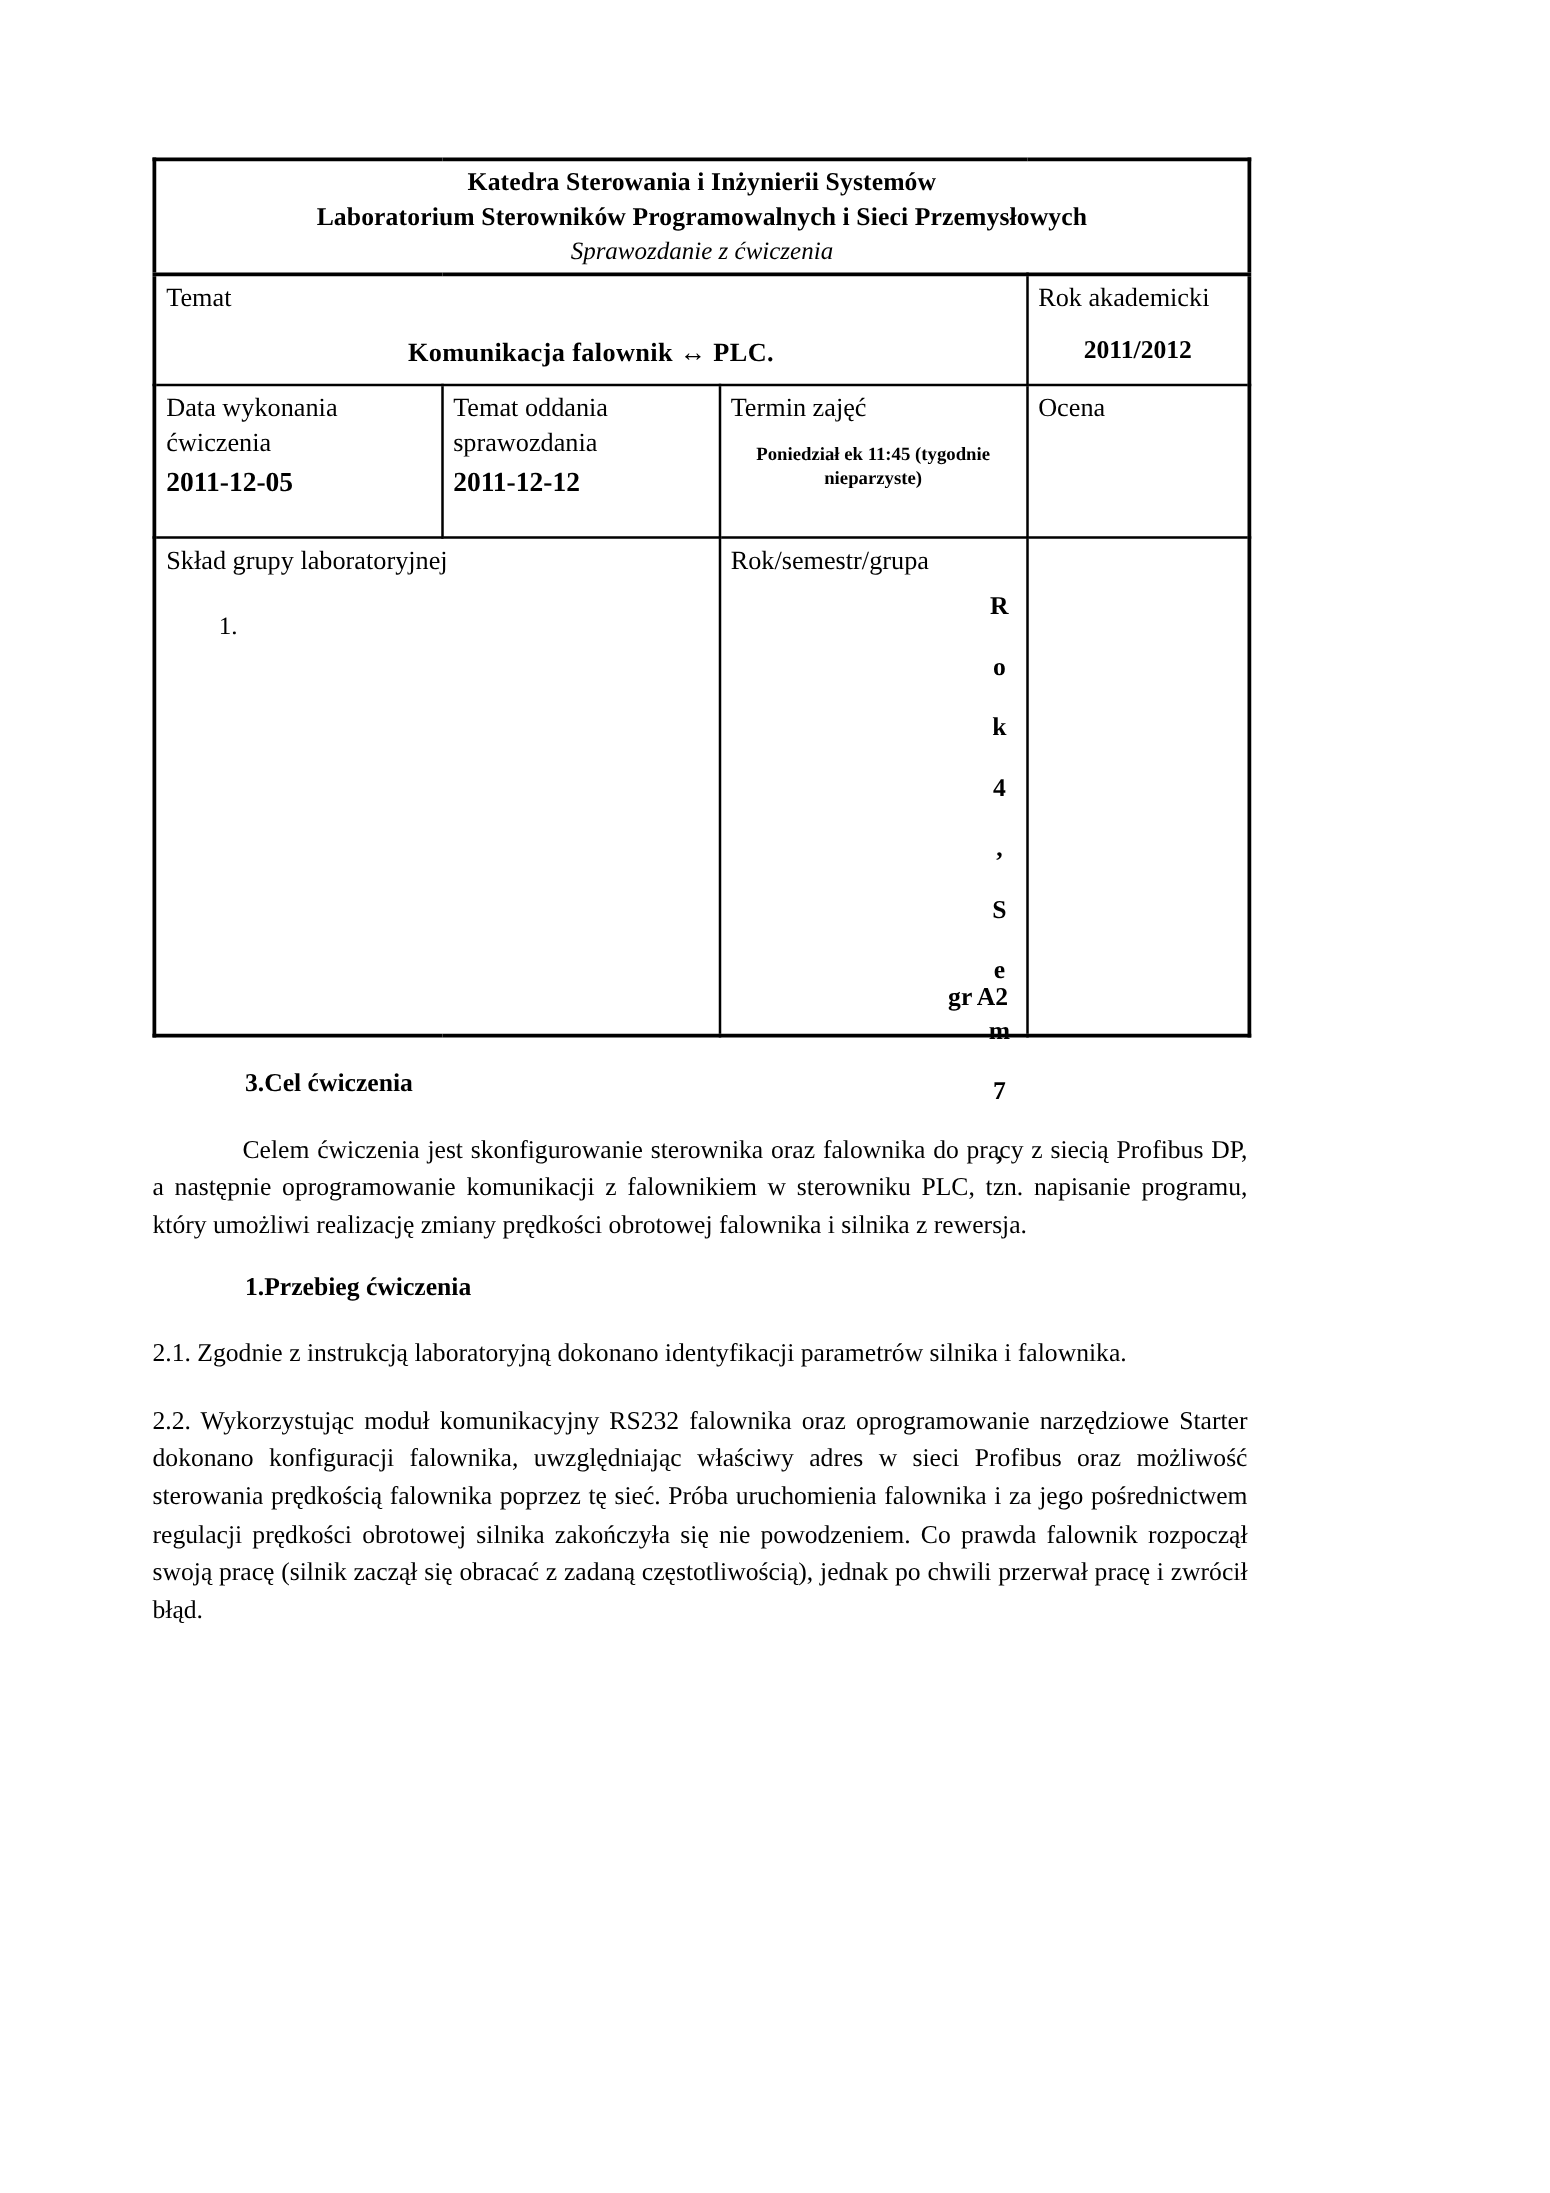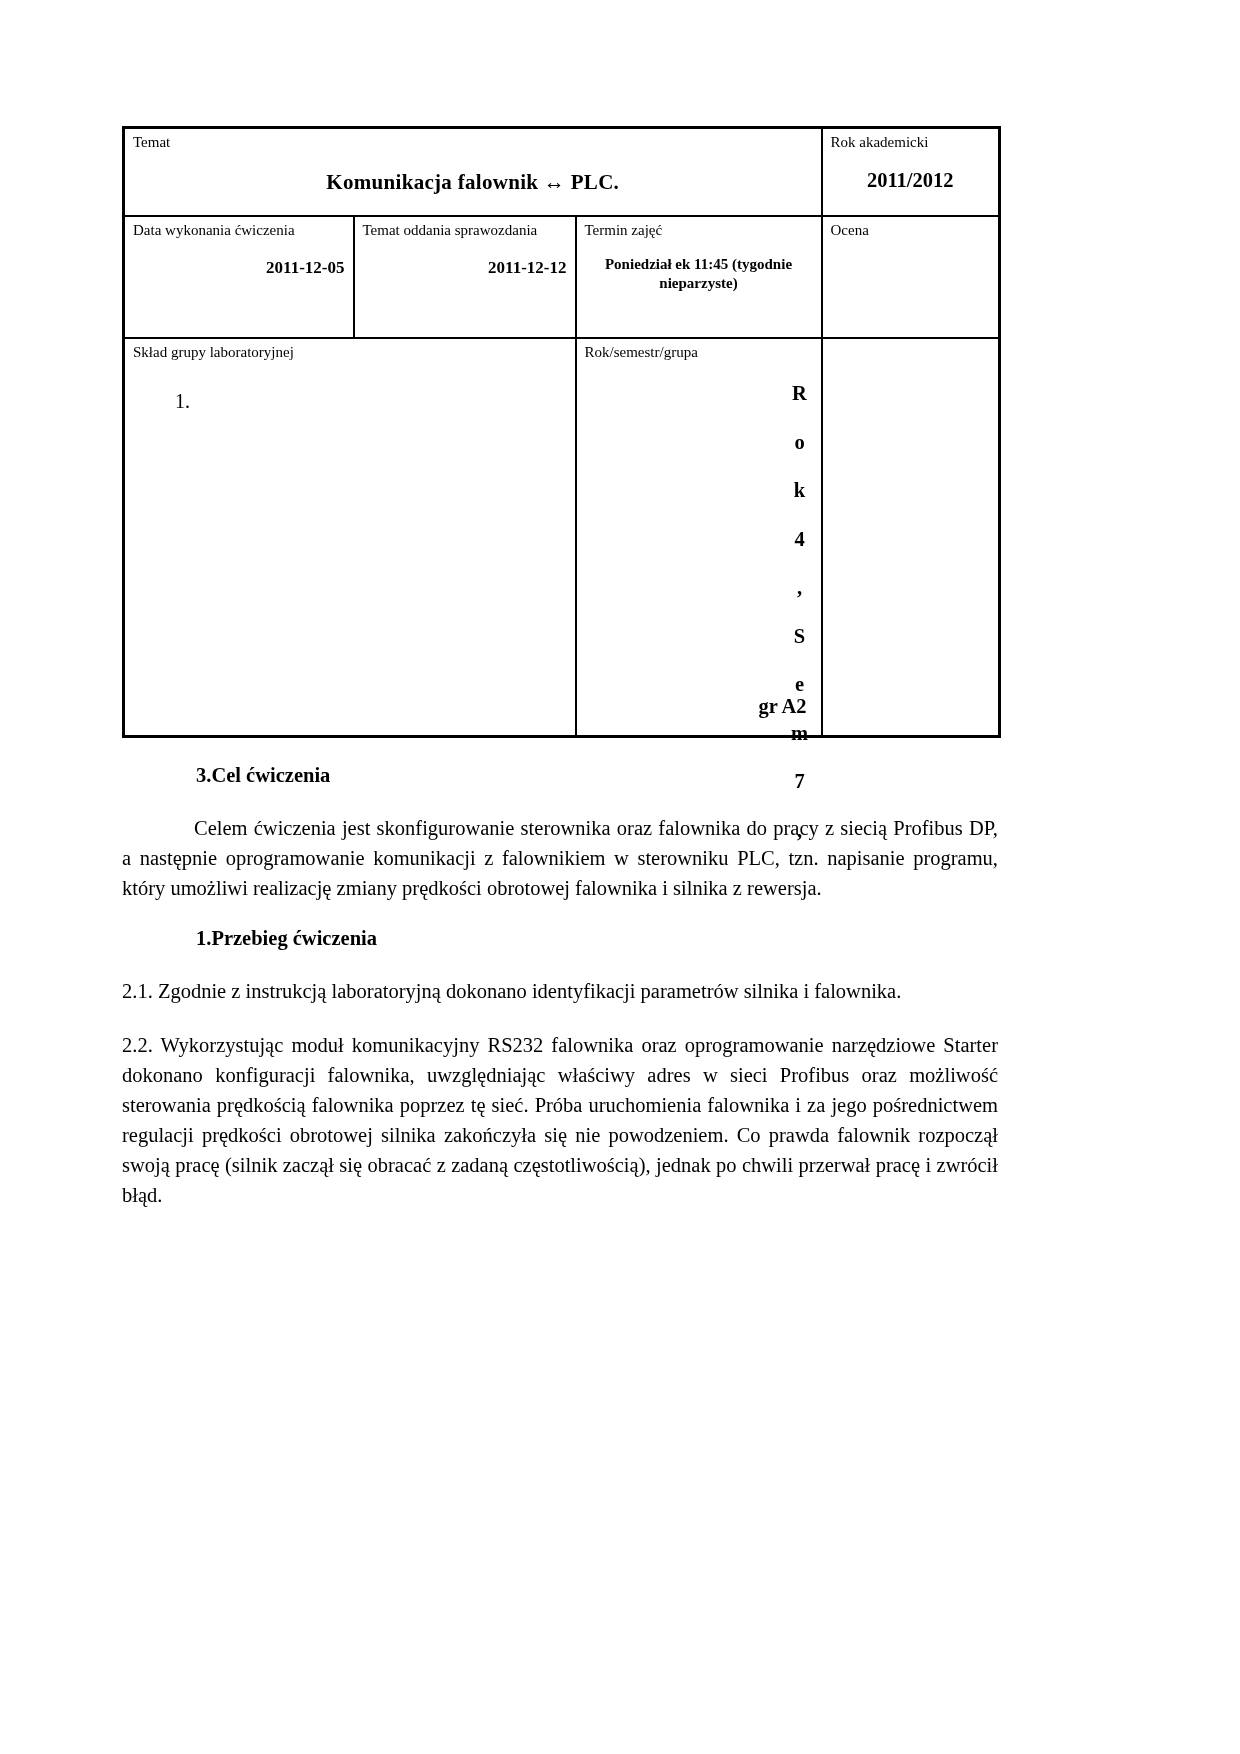--- a/index.html
+++ b/index.html
@@ -52,29 +52,29 @@
   }
   .hdr-line3 {
     font-style: italic;
     font-size: 20px;
     line-height: 1.3;
   }
 
   .lbl {
     display: block;
     text-align: left;
-    font-size: 15px;
+    font-size: 21px;
     line-height: 1.3;
   }
   .val {
     display: block;
-    text-align: right;
-    font-weight: bold;
-    font-size: 17px;
-    margin-top: 16px;
+    text-align: left;
+    font-weight: bold;
+    font-size: 22px;
+    margin-top: 4px;
   }
   .val-right {
     display: block;
     text-align: center;
     font-weight: bold;
     font-size: 20.5px;
     margin-top: 14px;
   }
 
   .temat-cell { height: 78px; }
@@ -177,20 +177,27 @@
 <div class="page">
 
   <table class="report-table">
     <colgroup>
       <col class="col-a">
         <col class="col-b">
         <col class="col-c">
         <col class="col-d">
     </colgroup>
     <tbody>
+      <tr>
+        <td class="hdr-cell" colspan="4">
+          <div class="hdr-line1">Katedra Sterowania i Inżynierii Systemów</div>
+          <div class="hdr-line2">Laboratorium Sterowników Programowalnych i Sieci Przemysłowych</div>
+          <div class="hdr-line3">Sprawozdanie z ćwiczenia</div>
+        </td>
+      </tr>
 
       <tr>
         <td class="temat-cell" colspan="3">
           <span class="lbl">Temat</span>
           <span class="temat-val">Komunikacja falownik ↔ PLC.</span>
         </td>
         <td class="temat-cell">
           <span class="lbl">Rok akademicki</span>
           <span class="val-right">2011/2012</span>
         </td>

